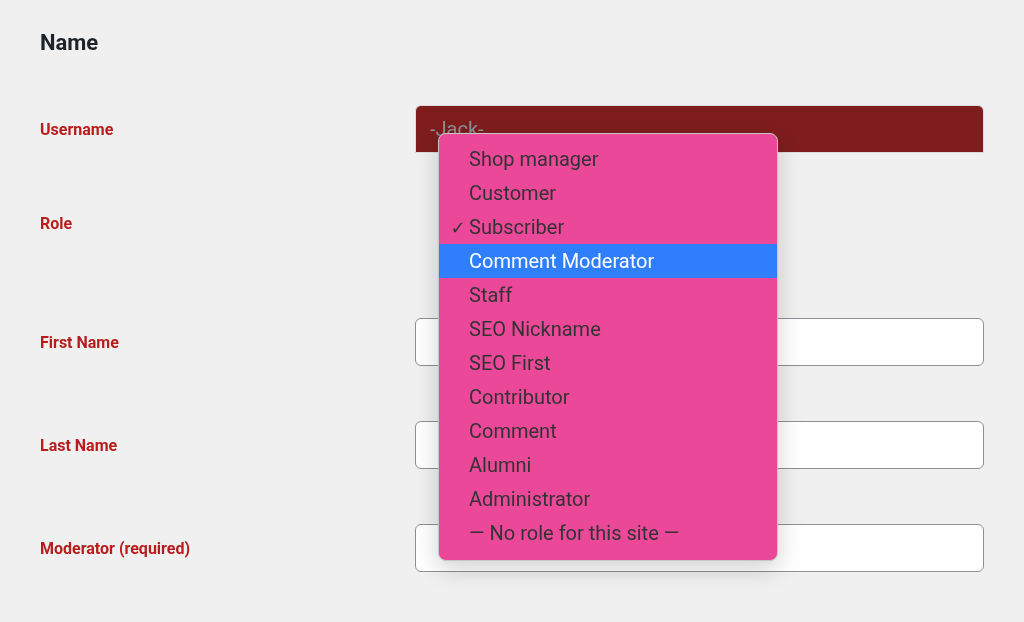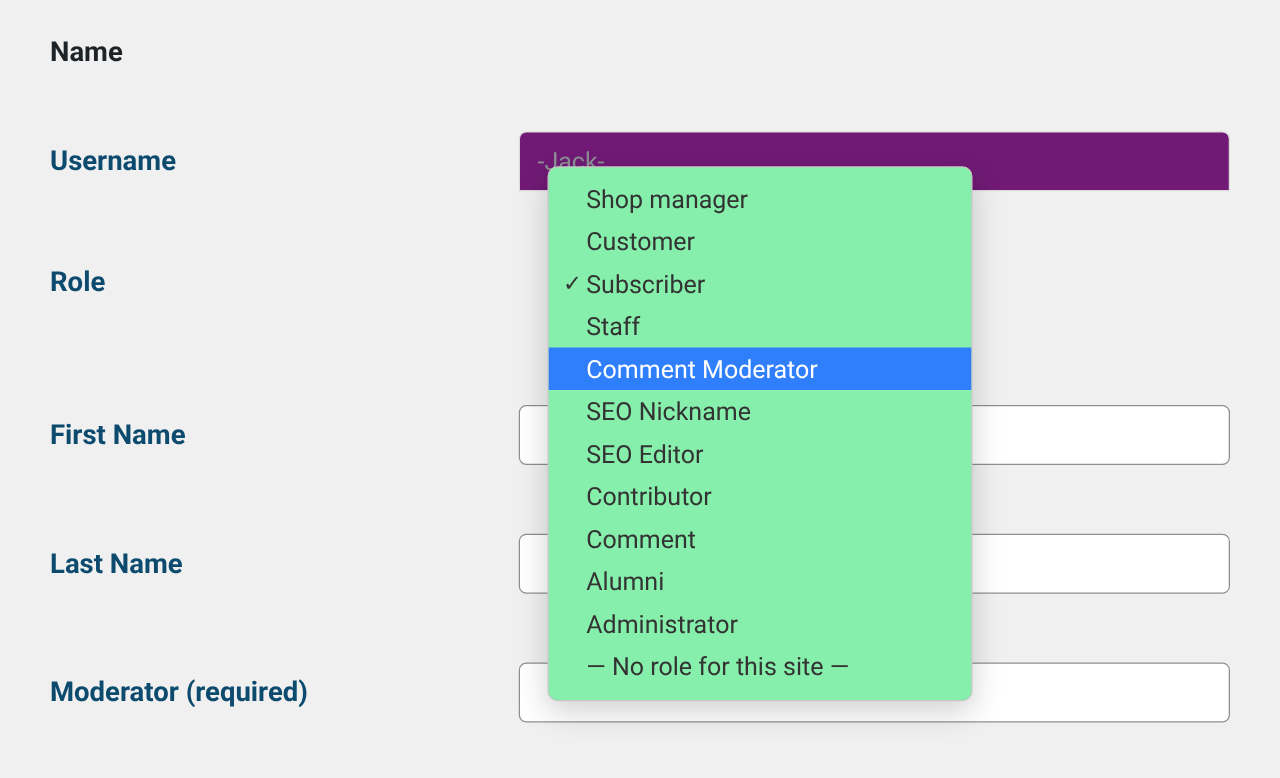--- a/index.html
+++ b/index.html
@@ -27,23 +27,23 @@
     
     .form-row {
       display: flex;
       align-items: center;
       margin-bottom: 55px;
       position: relative;
     }
     
     .form-label {
       width: 375px;
-      font-size: 22px;
+      font-size: 16px;
       font-weight: 700;
-      color: #0c4a6e;
+      color: #b91c1c;
       flex-shrink: 0;
     }
     
     .form-input {
       flex: 1;
       height: 48px;
       border: 1px solid #8c8f94;
       border-radius: 6px;
       padding: 8px 14px;
       font-size: 20px;
@@ -52,21 +52,21 @@
     }
     
     .username-display {
       flex: 1;
       height: 48px;
       border: 1px solid #dcdcde;
       border-top-left-radius: 6px;
       border-top-right-radius: 6px;
       padding: 8px 14px;
       font-size: 20px;
-      background: #701a75;
+      background: #7f1d1d;
       color: #8c8f94;
       display: flex;
       align-items: center;
     }
     
     .role-select-underlay {
       position: absolute;
       left: 700px;
       top: 4px;
       width: 24px;
@@ -75,21 +75,21 @@
       border-left: none;
       border-radius: 0 4px 4px 0;
       background: transparent;
     }
     
     .dropdown {
       position: absolute;
       left: 398px;
       top: -75px;
       width: 340px;
-      background: #86efac;
+      background: #ec4899;
       border: 1px solid #c7c7c7;
       border-radius: 8px;
       box-shadow: 0 8px 24px rgba(0,0,0,0.18);
       padding: 8px 0 10px 0;
       z-index: 100;
     }
     
     .dropdown-item {
       display: flex;
       align-items: center;
@@ -141,35 +141,35 @@
         <span>Shop manager</span>
       </div>
       <div class="dropdown-item">
         <span class="check"></span>
         <span>Customer</span>
       </div>
       <div class="dropdown-item">
         <span class="check">✓</span>
         <span>Subscriber</span>
       </div>
+      <div class="dropdown-item highlighted">
+        <span class="check"></span>
+        <span>Comment Moderator</span>
+      </div>
       <div class="dropdown-item">
         <span class="check"></span>
         <span>Staff</span>
       </div>
-      <div class="dropdown-item highlighted">
-        <span class="check"></span>
-        <span>Comment Moderator</span>
-      </div>
       <div class="dropdown-item">
         <span class="check"></span>
         <span>SEO Nickname</span>
       </div>
       <div class="dropdown-item">
         <span class="check"></span>
-        <span>SEO Editor</span>
+        <span>SEO First</span>
       </div>
       <div class="dropdown-item">
         <span class="check"></span>
         <span>Contributor</span>
       </div>
       <div class="dropdown-item">
         <span class="check"></span>
         <span>Comment</span>
       </div>
       <div class="dropdown-item">

